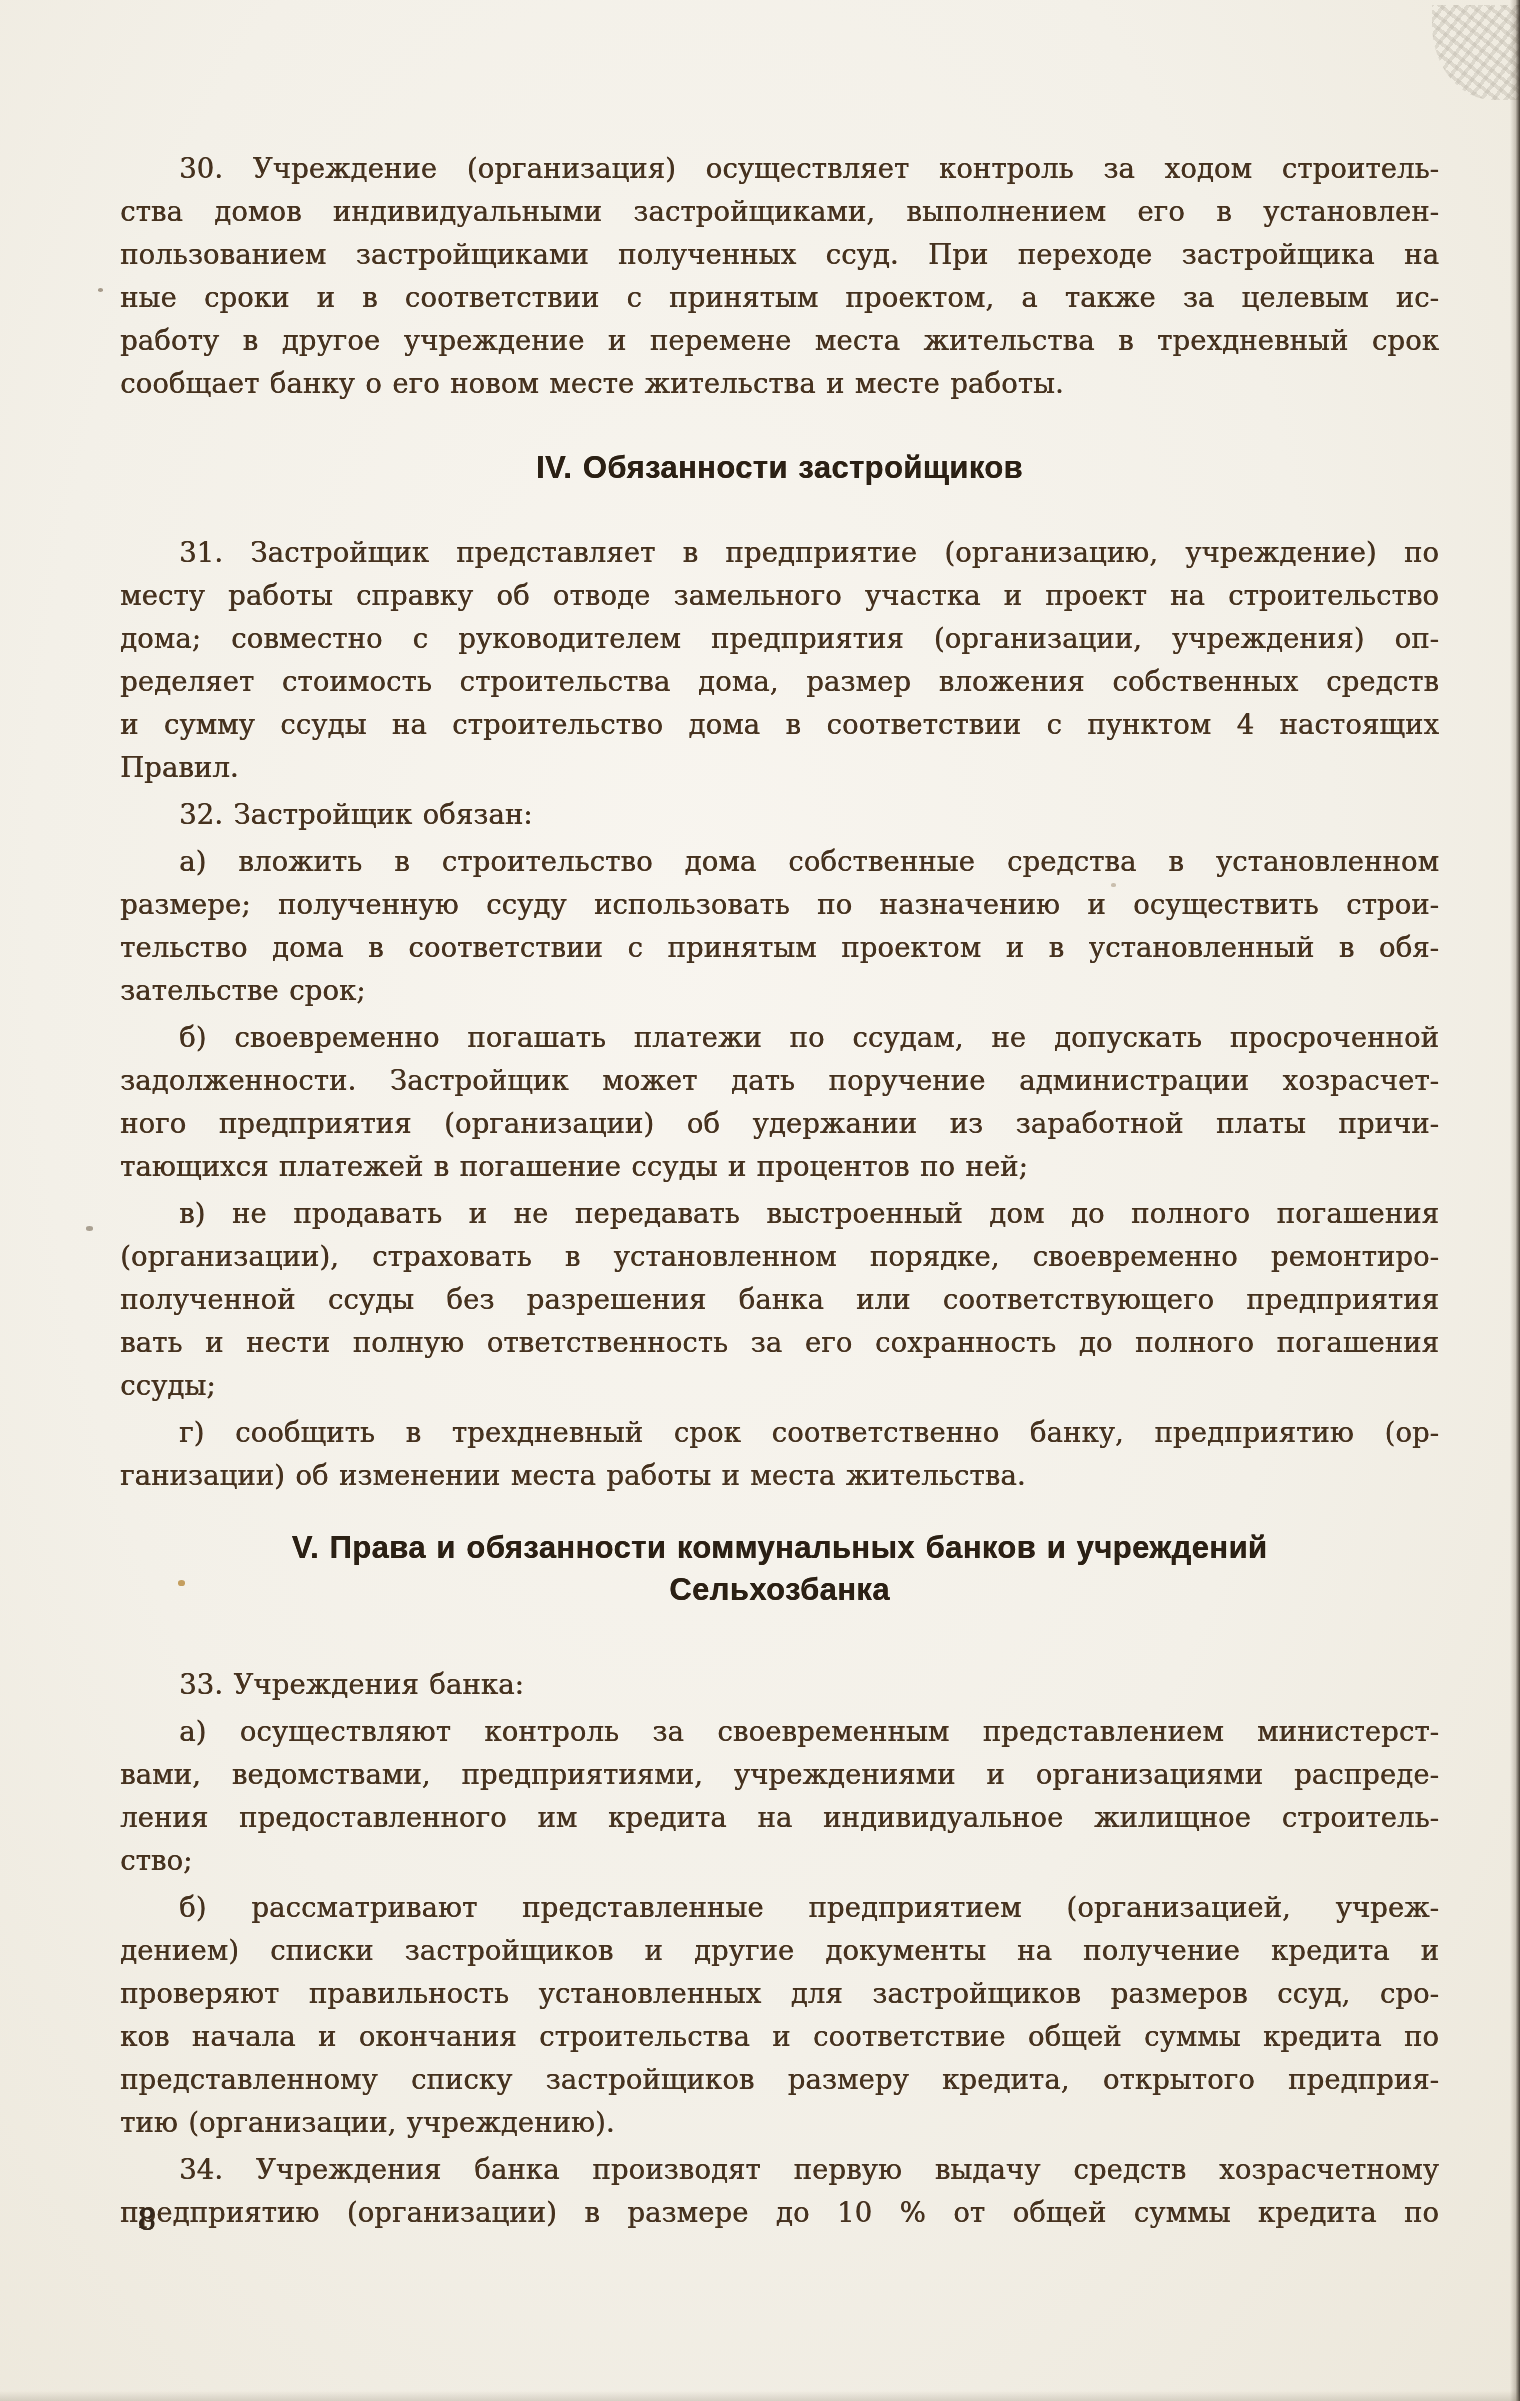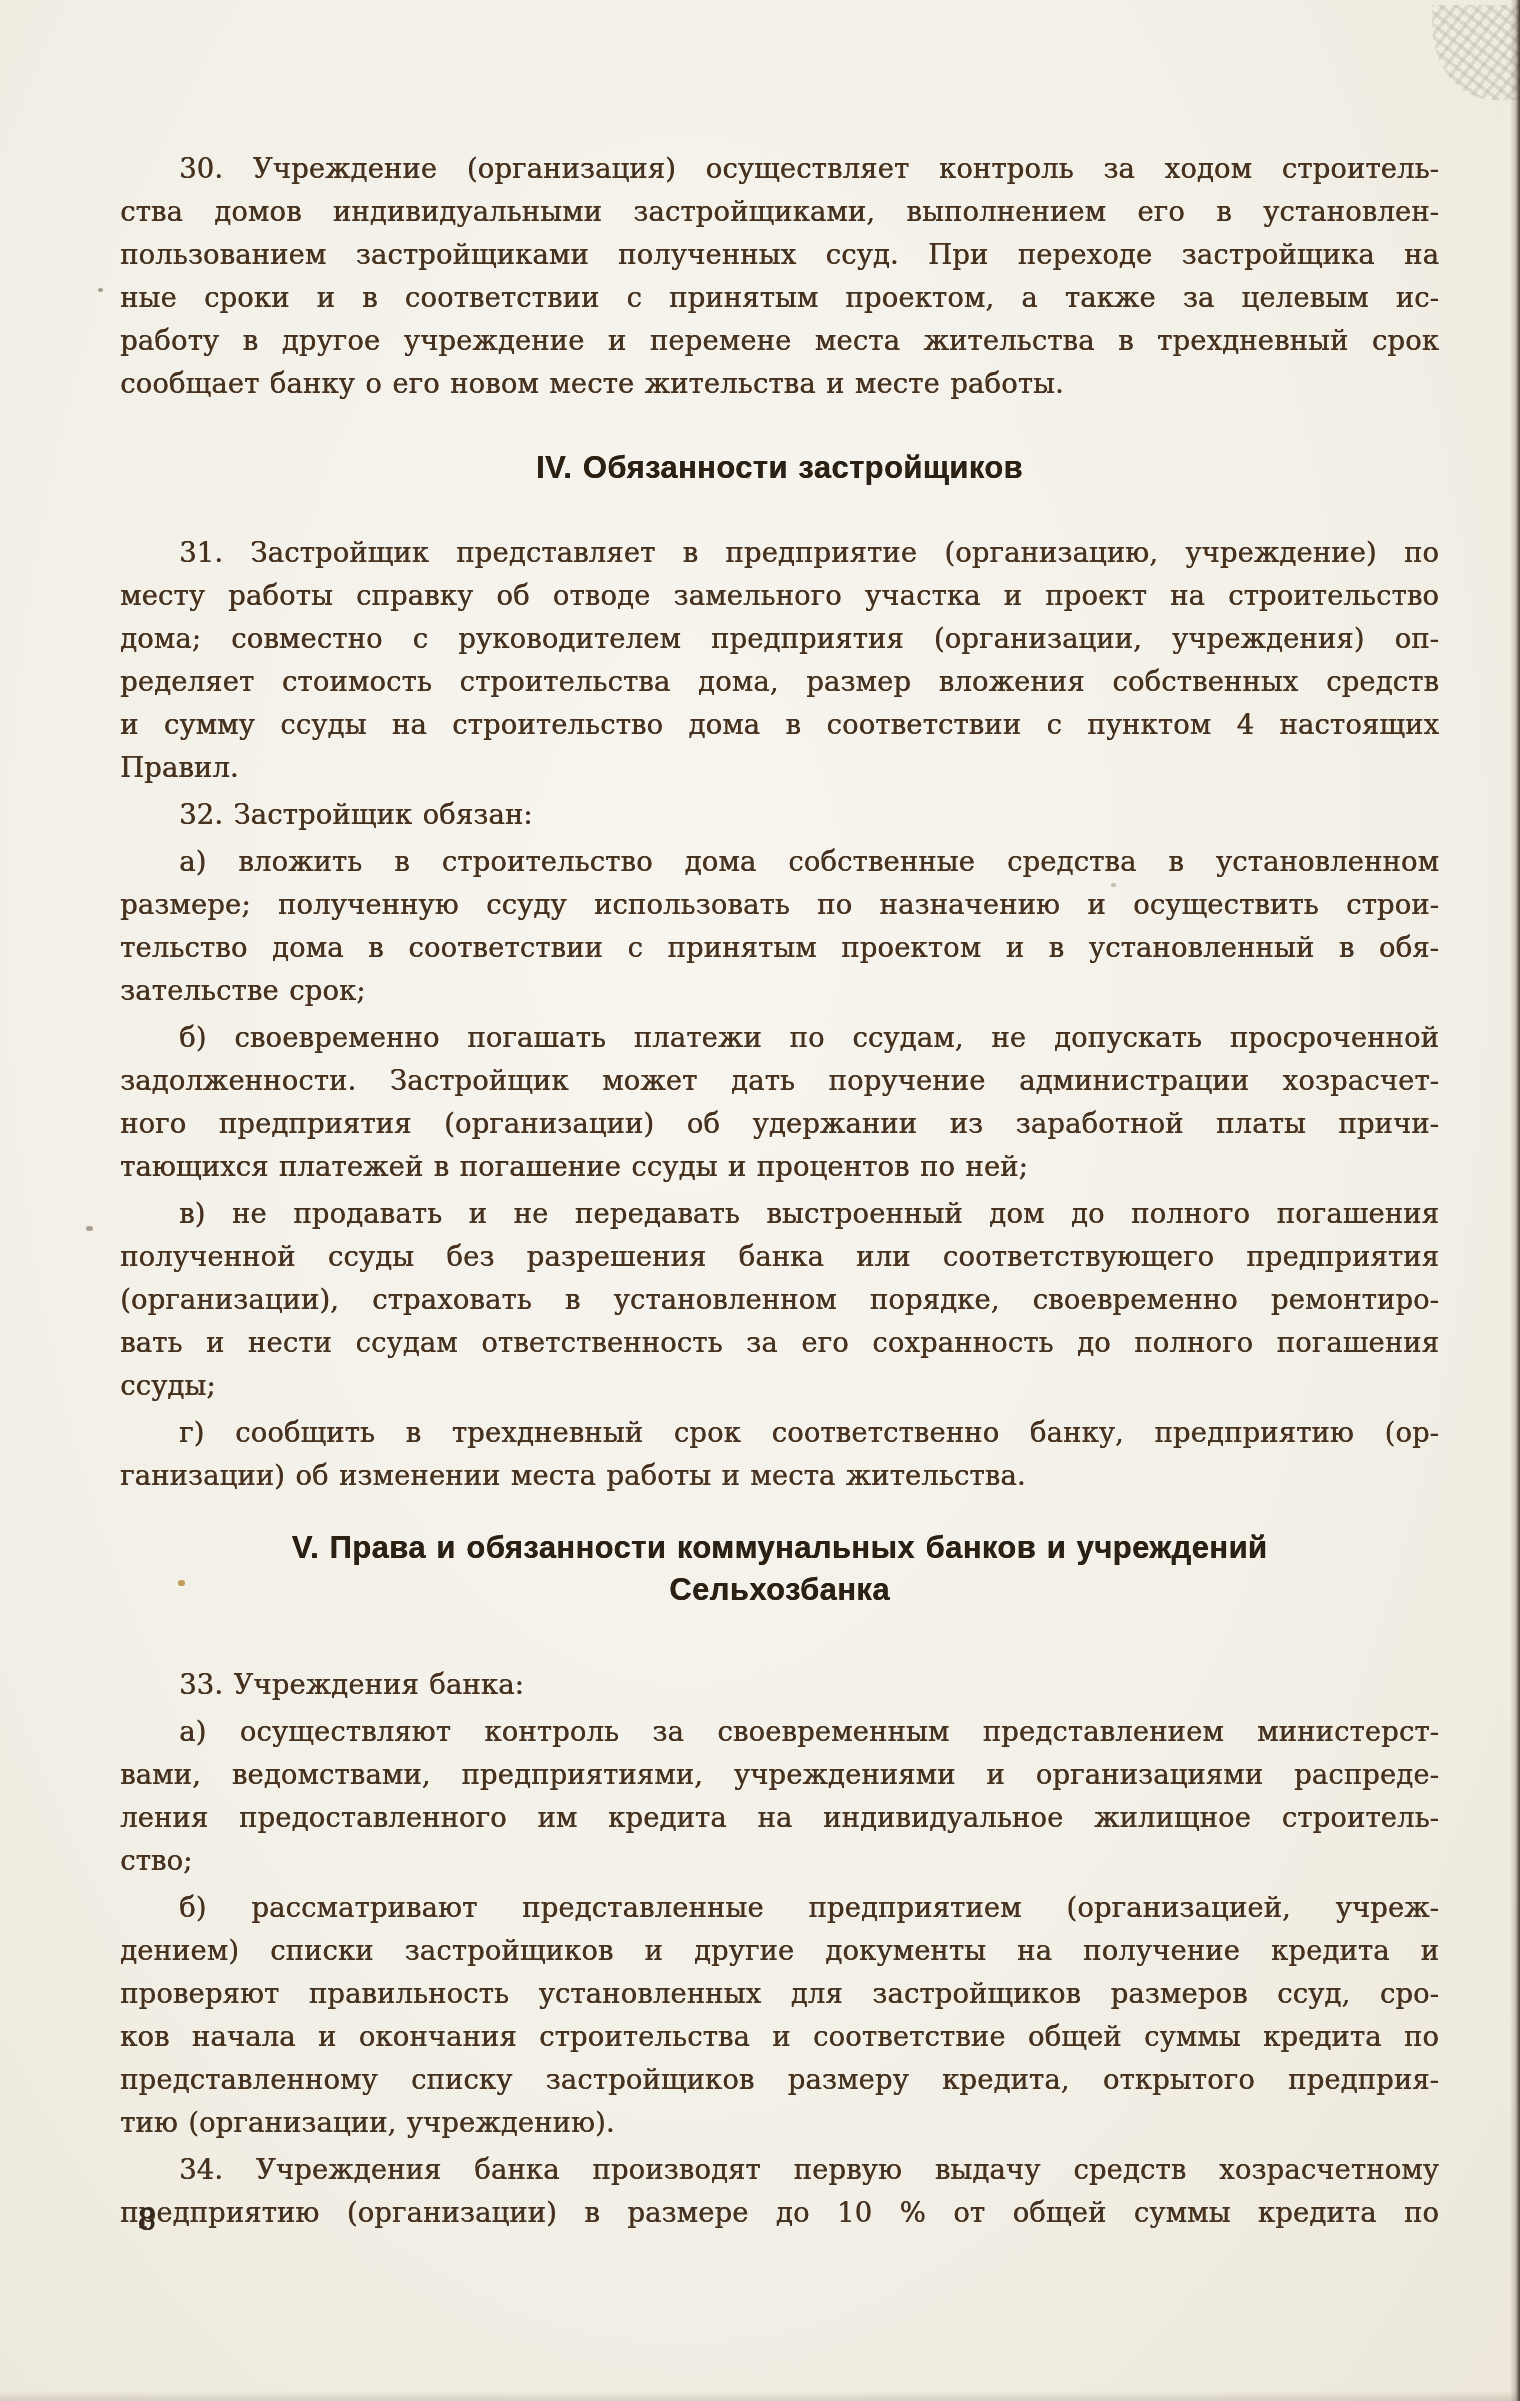--- a/index.html
+++ b/index.html
@@ -124,23 +124,23 @@
 
     <div class="para">
       <div class="line first">б) своевременно погашать платежи по ссудам, не допускать просроченной</div>
       <div class="line">задолженности. Застройщик может дать поручение администрации хозрасчет-</div>
       <div class="line">ного предприятия (организации) об удержании из заработной платы причи-</div>
       <div class="line endline">тающихся платежей в погашение ссуды и процентов по ней;</div>
     </div>
 
     <div class="para">
       <div class="line first">в) не продавать и не передавать выстроенный дом до полного погашения</div>
+      <div class="line">(организации), страховать в установленном порядке, своевременно ремонтиро-</div>
       <div class="line">полученной ссуды без разрешения банка или соответствующего предприятия</div>
-      <div class="line">(организации), страховать в установленном порядке, своевременно ремонтиро-</div>
-      <div class="line">вать и нести ссудам ответственность за его сохранность до полного погашения</div>
+      <div class="line">вать и нести полную ответственность за его сохранность до полного погашения</div>
       <div class="line endline">ссуды;</div>
     </div>
 
     <div class="para">
       <div class="line first">г) сообщить в трехдневный срок соответственно банку, предприятию (ор-</div>
       <div class="line endline">ганизации) об изменении места работы и места жительства.</div>
     </div>
 
     <div class="para heading heading-v">
       <div class="line">V. Права и обязанности коммунальных банков и учреждений</div>

